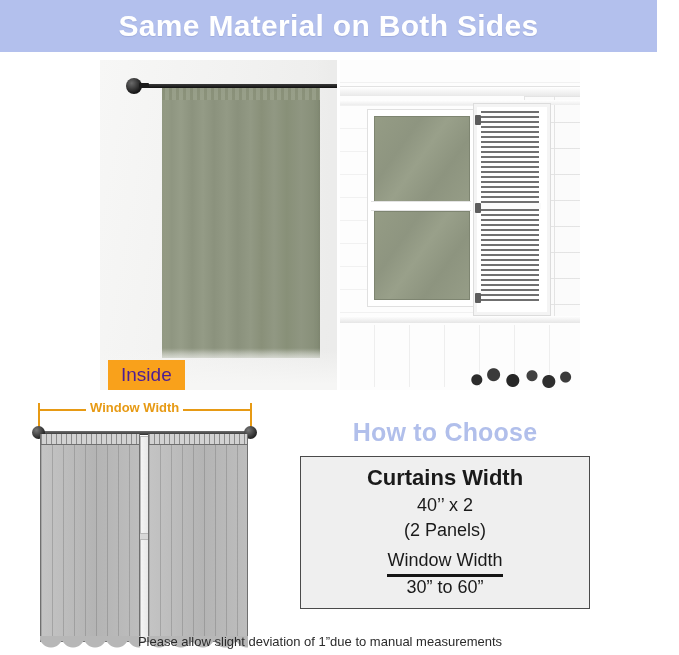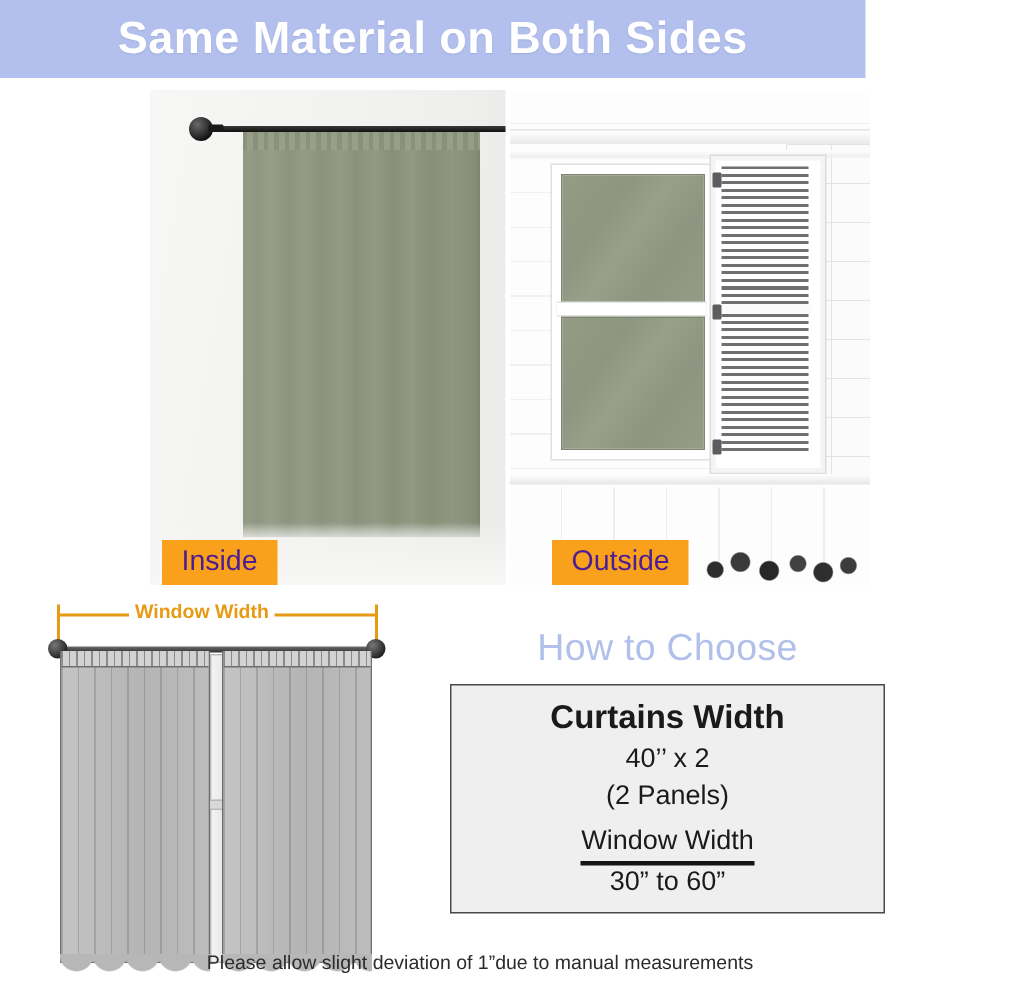--- a/index.html
+++ b/index.html
@@ -5,21 +5,21 @@
   html,body{margin:0;padding:0;}
   body{
     width:679px;height:655px;
     background:#ffffff;
     font-family:"Liberation Sans", sans-serif;
     overflow:hidden;
     position:relative;
   }
   
   .header-band{
-    position:absolute;left:0;top:0;width:577px;height:52px;
+    position:absolute;left:0;top:0;width:657px;height:52px;
     background:#b3c0ed;
     display:flex;align-items:center;justify-content:center;
   }
   .header-title{
     color:#ffffff;font-size:30px;font-weight:bold;letter-spacing:.3px;
     text-shadow:0 1px 1px rgba(120,135,190,.35);
     white-space:nowrap;
   }
 
   
@@ -140,21 +140,21 @@
       radial-gradient(circle at 77px 0, #b7b7b7 0 11px, rgba(0,0,0,0) 12px),
       radial-gradient(circle at 99px 0, #b7b7b7 0 11px, rgba(0,0,0,0) 12px);}
   .d-window{position:absolute;left:116px;top:36px;width:10px;height:206px;
     background:linear-gradient(90deg,#f4f4f4,#e6e6e6);border:1px solid #b9b9b9;
     box-sizing:border-box;}
   .d-window:after{content:"";position:absolute;left:-1px;top:96px;width:10px;height:5px;
     background:#d8d8d8;border-top:1px solid #b9b9b9;border-bottom:1px solid #b9b9b9;}
 
   
   .choose{position:absolute;left:300px;top:418px;width:290px;}
-  .choose-title{text-align:center;color:#b1bfeb;font-size:25px;font-weight:normal;
+  .choose-title{text-align:center;color:#b1bfeb;font-size:25px;font-weight:bold;
     margin:0 0 9px 0;letter-spacing:.2px;}
   .spec-table{border:1px solid #4a4a4a;background:#efefef;box-sizing:border-box;
     padding:0;width:290px;}
   .spec-row{text-align:center;color:#1a1a1a;}
   .spec-main{font-size:22px;font-weight:bold;padding:8px 0 2px 0;}
   .spec-sub{font-size:18px;padding:2px 0;}
   .spec-band{background:#aebdea;color:#ffffff;font-size:17px;font-weight:bold;
     letter-spacing:.6px;padding:4px 0 5px 0;}
   .spec-underlined{display:inline-block;font-size:18px;padding:4px 0 3px 0;
     border-bottom:3px solid #151515;}
@@ -200,21 +200,20 @@
       <div class="out-shutter-mid"></div>
       <div class="out-louver bot"></div>
       <div class="out-hinge" style="top:8px"></div>
       <div class="out-hinge" style="top:96px"></div>
       <div class="out-hinge" style="top:186px"></div>
     </div>
 
     <div class="out-ledge"></div>
     <div class="out-board"></div>
     <div class="out-bush"></div>
-    <div class="badge badge-outside">Outside</div>
   </div>
 </div>
 
 <div class="diagram">
   <div class="dim-line"></div>
   <div class="dim-cap l"></div>
   <div class="dim-cap r"></div>
   <div class="dim-label">Window Width</div>
 
   <div class="d-rod"></div>

